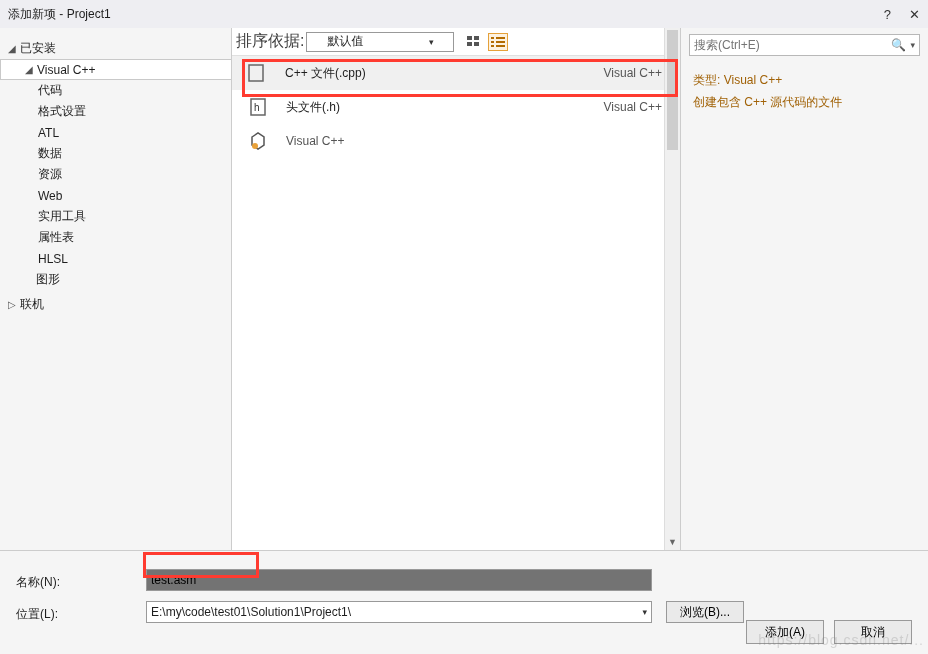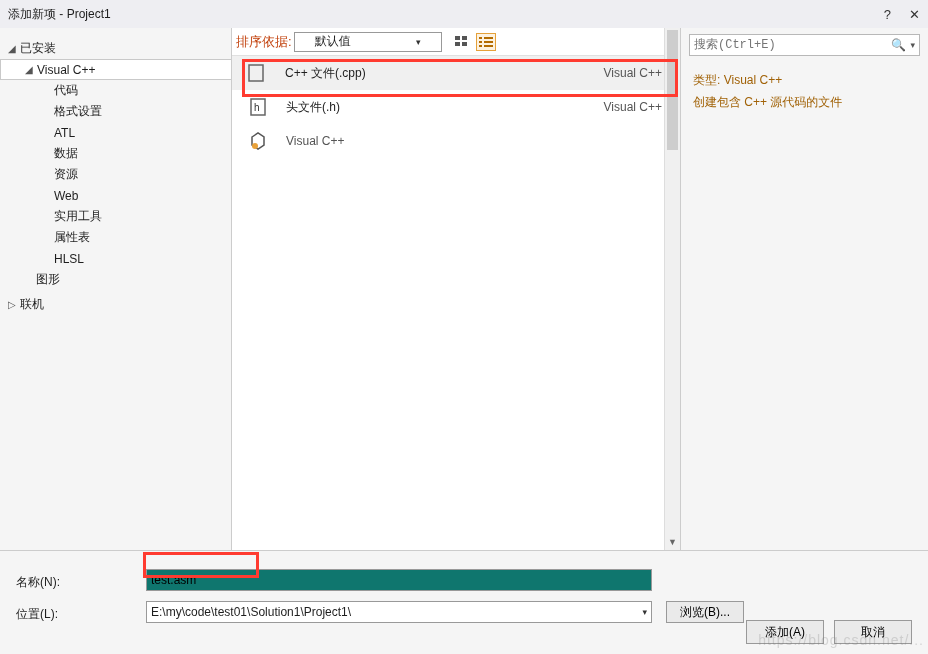--- a/index.html
+++ b/index.html
@@ -10,60 +10,60 @@
 .titlebar .win-btns { display: flex; gap: 18px; font-size: 13px; color: #333; }
 .titlebar .win-btns span { cursor: default; }
 
 .content { display: flex; position: absolute; top: 28px; left: 0; right: 0; bottom: 104px; }
 
 .sidebar { width: 232px; background: #f5f5f5; border-right: 1px solid #ccc; padding: 10px 0 0 0; overflow: hidden; position: relative; }
 .tree { font-size: 12px; }
 .tree-row { display: flex; align-items: center; height: 21px; padding-left: 8px; cursor: default; }
 .tree-row .exp { width: 12px; display: inline-block; font-size: 10px; color: #555; }
 .tree-row.depth1 { padding-left: 24px; }
-.tree-row.depth2 { padding-left: 42px; }
+.tree-row.depth2 { padding-left: 26px; }
 .tree-row.selected { background: #fff; border-top: 1px solid #c9c9c9; border-bottom: 1px solid #c9c9c9; border-left: 1px solid #c9c9c9; position: relative; z-index: 2; margin-right: -1px; }
 
 .middle { flex: 1; display: flex; flex-direction: column; background: #fff; position: relative; }
 .top-controls { height: 28px; display: flex; align-items: center; padding: 0 4px; border-bottom: 1px solid #e0e0e0; position: relative; }
-.top-controls .sort-label { font-size: 13px; color: #c2410c; }
+.top-controls .sort-label { font-size: 16px; color: #404040; }
 .top-controls .sort-combo { width: 148px; height: 20px; border: 1px solid #999; margin-left: 2px; font-size: 12px; padding: 0 20px; background:#fff; display:flex; align-items:center; justify-content:space-between;}
 .top-controls .sort-combo::after { content:"▾"; font-size:9px; color:#333;}
 .view-btns { display: flex; margin-left: 10px; gap: 4px; }
 .view-btn { width: 20px; height: 18px; border: 1px solid transparent; display: flex; align-items: center; justify-content: center; }
 .view-btn svg { display:block; }
 .view-btn.active { border: 1px solid #e5a13a; background: #fdf2e0; }
 
 .template-list { flex: 1; position: relative; }
 .tpl-item { display: flex; align-items: center; height: 34px; padding: 0 14px; cursor: default; }
 .tpl-item .icon { width: 24px; height: 24px; margin-right: 16px; display:flex; align-items:center; justify-content:center; }
 .tpl-item .name { flex: 1; font-size: 12px; }
 .tpl-item .lang { font-size: 12px; color: #555; margin-right: 4px; }
 .tpl-item.selected { background: #f0f0f0; padding-left: 13px; }
 
 .highlight-box-1 { position: absolute; border: 3px solid #ff3b30; pointer-events: none; z-index: 50; }
 .hb-top { left: 242px; top: 59px; width: 436px; height: 38px; }
 
 .right-pane { width: 248px; border-left: 1px solid #ccc; background: #f5f5f5; display: flex; flex-direction: column; }
 .search-row { padding: 6px 8px; }
 .search-box { width: 100%; height: 22px; border: 1px solid #b8b8b8; background: #fff; display: flex; align-items: center; padding: 0 4px; }
-.search-box input { flex: 1; border: none; outline: none; font-size: 12px; color: #737373; background: transparent; font-family: Liberation Mono, monospace; }
+.search-box input { flex: 1; border: none; outline: none; font-size: 12px; color: #737373; background: transparent; }
 .search-box .sicon { color: #555; font-size: 12px; }
 .desc { padding: 8px 12px; font-size: 12px; color: #a16207; line-height: 1.8; }
 .desc .label { }
 .vscroll { position:absolute; right:0; top:0; bottom:0; width:16px; background:#f0f0f0; border-left:1px solid #ddd;}
 .vscroll .thumb{ position:absolute; left:2px; right:2px; top:2px; height:120px; background:#cdcdcd;}
 .vscroll .arr{ position:absolute; left:0; right:0; height:16px; display:flex; align-items:center; justify-content:center; font-size:9px; color:#666;}
 .vscroll .arr.top{top:0;} .vscroll .arr.bot{bottom:0;}
 
 .bottom { position: absolute; left: 0; right: 0; bottom: 0; height: 104px; background: #f5f5f5; border-top: 1px solid #ccc; padding: 14px 16px 8px 16px; }
 .form-row { display: flex; align-items: flex-end; height: 26px; margin-bottom: 6px; }
 .form-row .lbl { width: 130px; font-size: 12px; }
 .form-row .fld { flex: 1; }
-.form-row input.txt { width: 506px; height: 22px; border: 1px solid #999; padding: 0 4px; font-size: 12px; background:#0f766e; }
+.form-row input.txt { width: 506px; height: 22px; border: 1px solid #999; padding: 0 4px; font-size: 12px; background:#737373; }
 .form-row .combo { width: 506px; height: 22px; border: 1px solid #999; background:#fff; display:flex; align-items:center; padding:0 4px; justify-content:space-between;}
 .form-row .combo::after{content:"▾"; font-size:9px; color:#333;}
 .browse-btn { width: 78px; height: 22px; margin-left: 14px; border: 1px solid #999; background: #eaeaea; font-size: 12px; cursor: default; }
 .dlg-btns { position: absolute; right: 16px; bottom: 10px; display: flex; gap: 10px; }
 .dlg-btn { width: 78px; height: 24px; border: 1px solid #999; background: #eaeaea; font-size: 12px; cursor: default; }
 
 .hb-name { left: 143px; top: 552px; width: 116px; height: 26px; }
 
 .watermark { position:absolute; right:4px; bottom:6px; font-size:14px; color:rgba(120,120,120,0.25); letter-spacing:1px; pointer-events:none;}
 </style>

